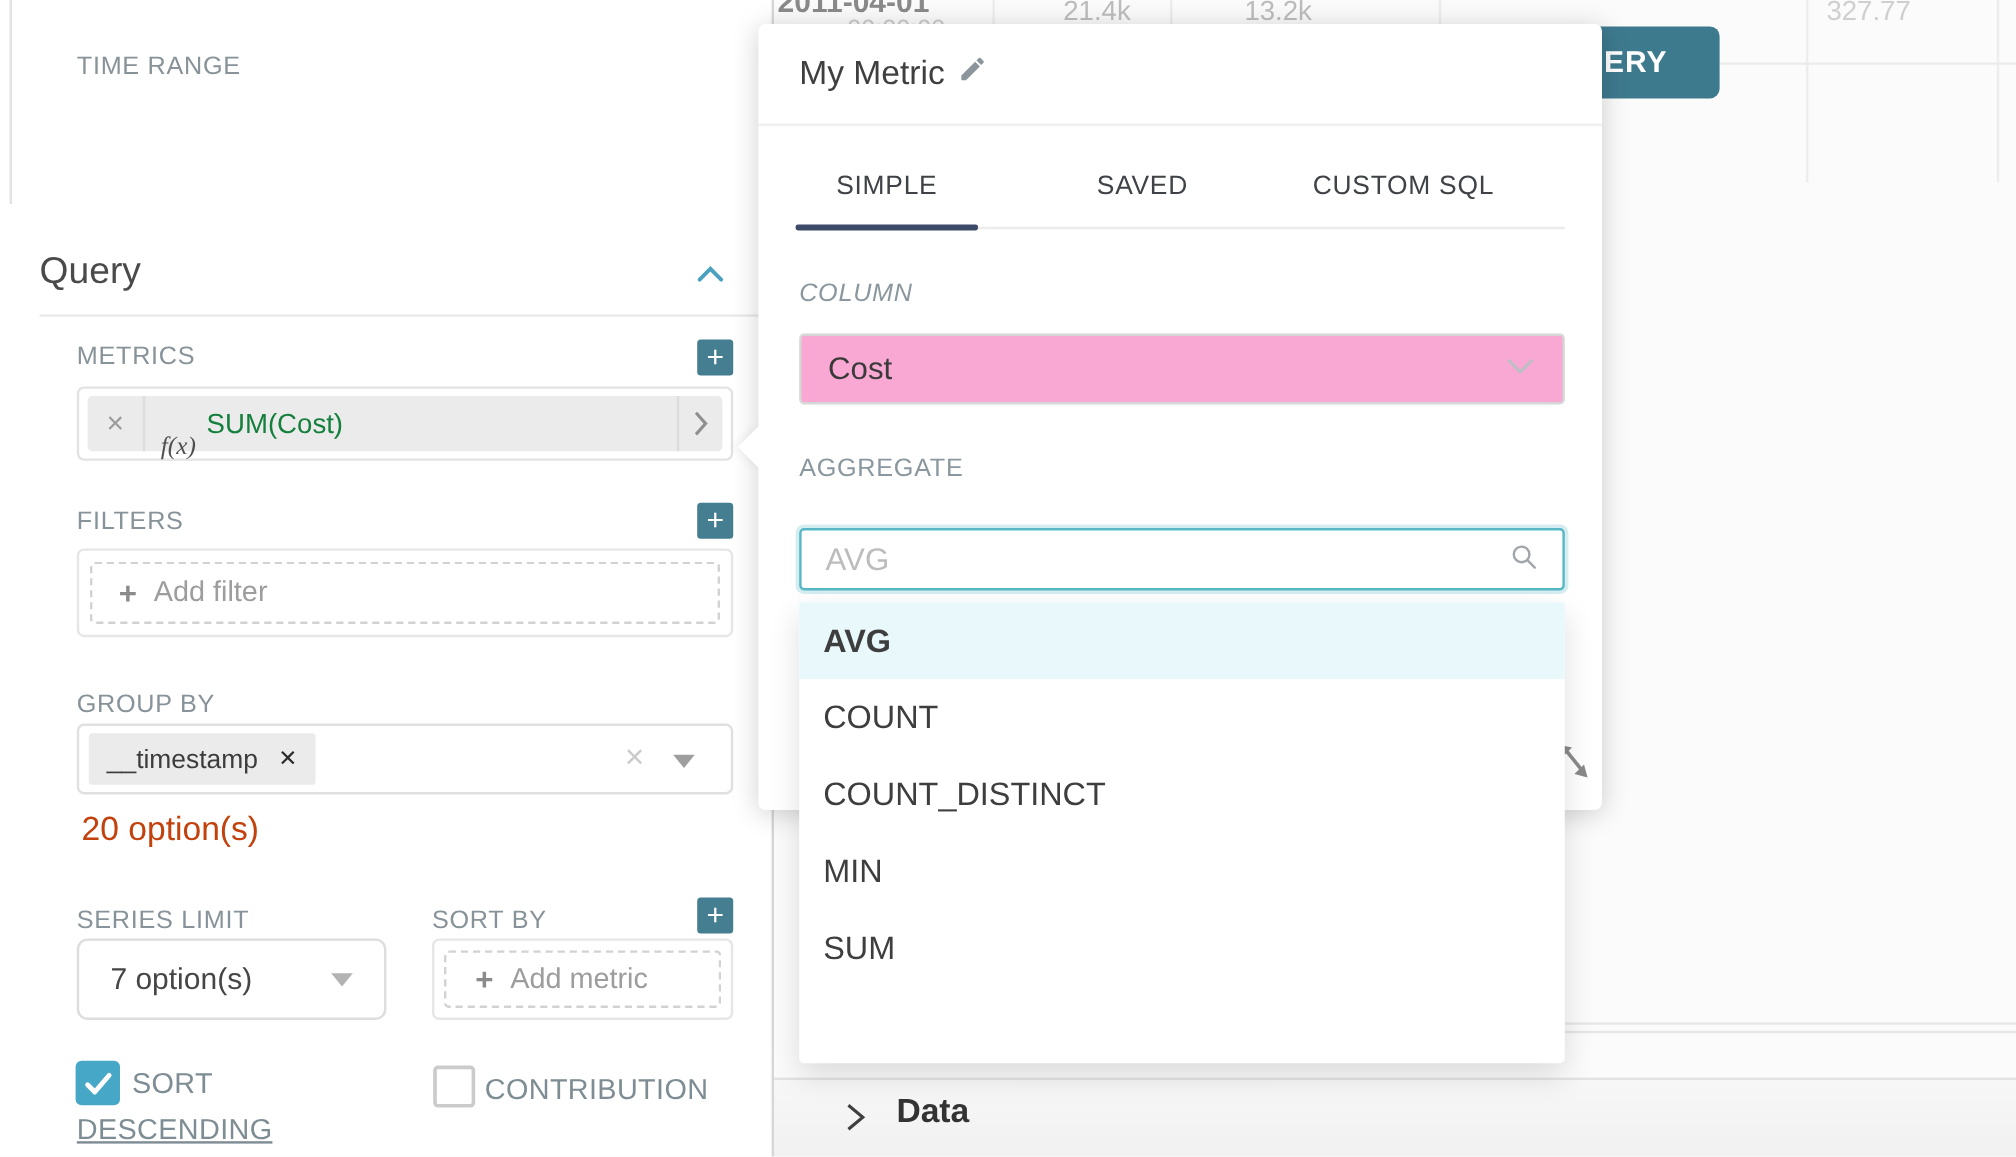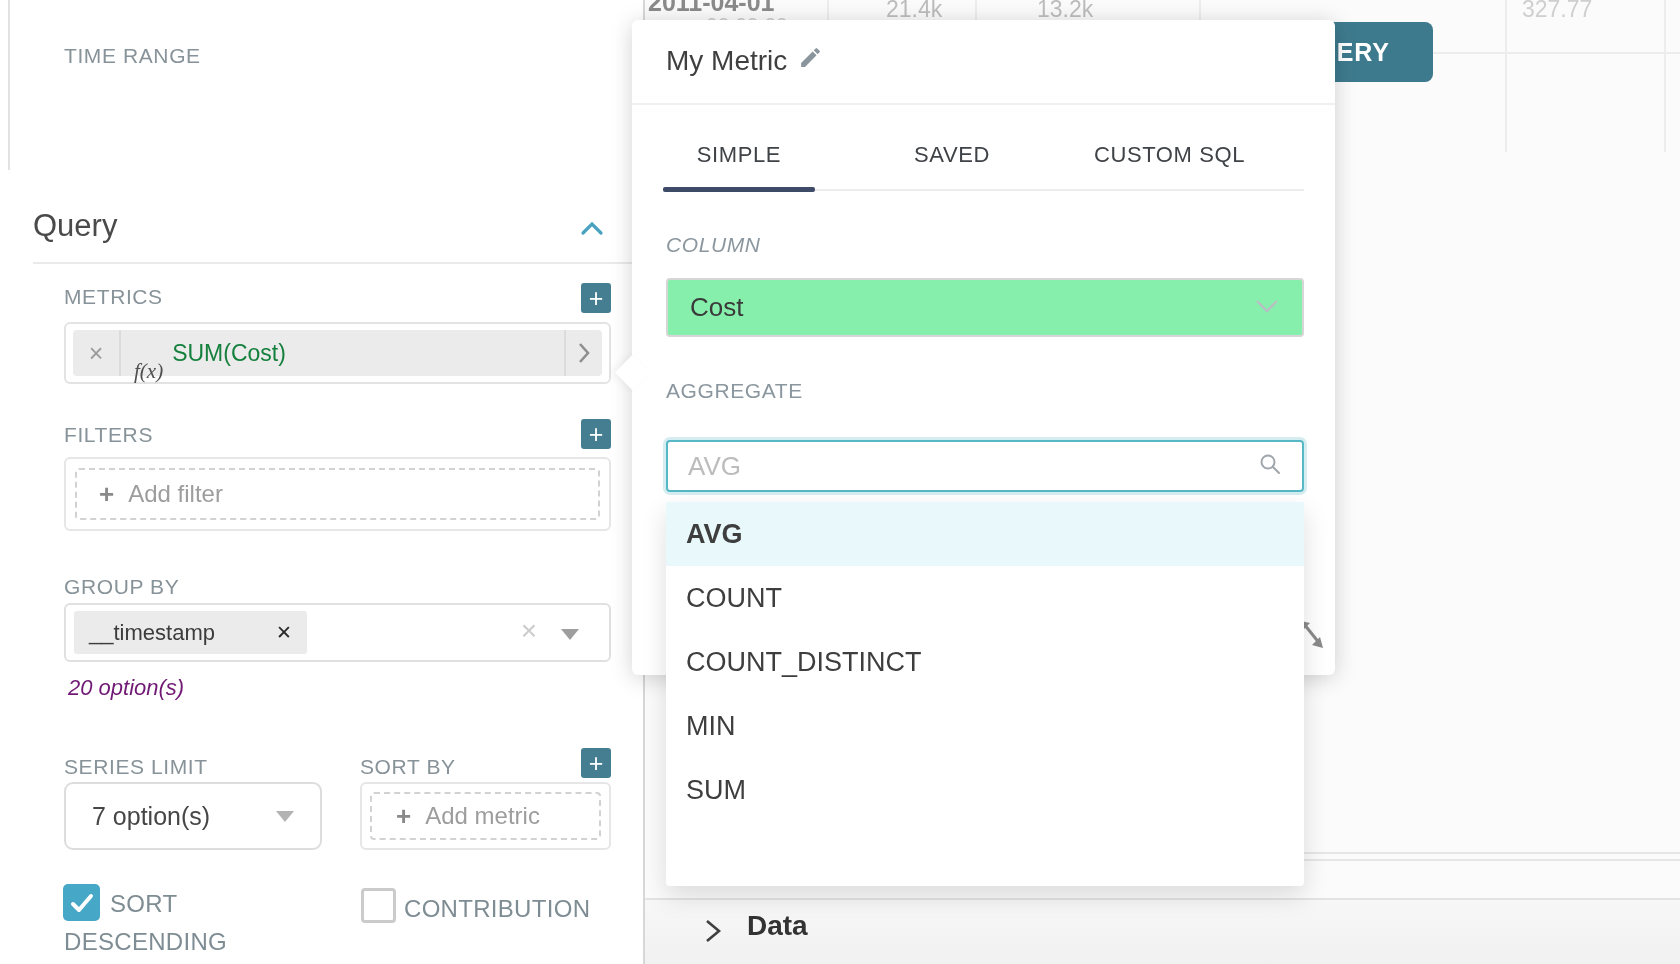--- a/index.html
+++ b/index.html
@@ -27,28 +27,28 @@
     font-size:21px;color:#4f4f4f;margin-top:36px;}
   .pill-name{margin-left:9px;font-size:23px;color:#15803d;}
   .pill-caret{width:36px;display:flex;align-items:center;justify-content:center;}
   .dashed-box{position:absolute;background:#fff;border:2px solid #e6e6e6;border-radius:6px;padding:9px;}
   .dashed-inner{width:100%;height:100%;border:2px dashed #d2d2d2;border-radius:4px;display:flex;
     align-items:center;padding-left:22px;}
   .dash-plus{font-size:26px;color:#8a8a8a;font-weight:700;}
   .dash-text{margin-left:14px;font-size:24px;color:#9d9d9d;}
   .gb-select{position:absolute;left:64px;top:603px;width:547px;height:59px;border:2px solid #e0e0e0;
     border-radius:6px;background:#fff;display:flex;align-items:center;padding-left:8px;}
-  .gb-tag{height:43px;background:#ebebeb;border-radius:3px;display:flex;align-items:center;padding:0 15px;gap:44px;}
+  .gb-tag{height:43px;background:#ebebeb;border-radius:3px;display:flex;align-items:center;padding:0 15px;}
   .gb-tag-text{font-size:22px;color:#3c3c3c;}
   .gb-tag-x{margin-left:17px;font-size:19px;font-weight:700;color:#2b2b2b;}
   .gb-clear{position:absolute;right:72px;top:10px;font-size:28px;color:#cbcbcb;}
   .caret-down{width:0;height:0;border-left:9px solid transparent;border-right:9px solid transparent;
     border-top:11px solid #9e9e9e;}
   .gb-caret{position:absolute;right:30px;top:24px;}
-  .hint{position:absolute;left:68px;top:675px;font-size:22px;color:#701a75;font-style:italic;}
+  .hint{position:absolute;left:68px;top:675px;font-size:28px;color:#c2410c;}
   .sl-select{position:absolute;left:64px;top:782px;width:258px;height:68px;border:2px solid #ddd;
     border-radius:9px;background:#fff;display:flex;align-items:center;padding:0 26px;justify-content:space-between;}
   .sl-text{font-size:25px;color:#464646;}
   .checkbox{position:absolute;border-radius:5px;}
   .cb-on{background:#47a7c6;width:37px;height:37px;display:flex;align-items:center;justify-content:center;}
   .cb-off{background:#fff;border:3px solid #cbcbcb;width:35px;height:35px;border-radius:4px;}
   .cb-label{position:absolute;font-size:24px;color:#7e8c93;letter-spacing:.3px;}
 
   
   .bg-vline{position:absolute;width:2px;background:#ededed;}
@@ -67,21 +67,21 @@
   .pop-arrow{position:absolute;left:-12px;top:340px;width:25px;height:25px;background:#fff;
     transform:rotate(45deg);box-shadow:-3px 3px 7px rgba(0,0,0,.05);}
   .pop-title{position:absolute;left:34px;top:25px;display:flex;align-items:center;gap:11px;
     font-size:28px;color:#3f3f3f;}
   .pop-head-div{position:absolute;left:0;top:83px;width:100%;height:2px;background:#f0f0f0;}
   .tab{position:absolute;top:122px;text-align:center;font-size:22px;color:#3f4246;letter-spacing:.6px;}
   .tabbar{position:absolute;left:31px;top:169px;width:641px;height:2px;background:#ececec;}
   .tab-active-bar{position:absolute;left:31px;top:167px;width:152px;height:5px;background:#3e4b68;border-radius:2px;}
   .pop-label{position:absolute;left:34px;font-size:21px;letter-spacing:.6px;color:#8b979e;font-weight:500;}
   .cost-select{position:absolute;left:34px;top:258px;width:638px;height:59px;border:2px solid #d6d6d6;
-    border-radius:4px;background:#86efac;display:flex;align-items:center;padding:15px 22px;justify-content:space-between;}
+    border-radius:4px;background:#f9a8d4;display:flex;align-items:center;padding:15px 22px;justify-content:space-between;}
   .cost-text{font-size:26px;color:#3a3a3a;}
   .agg-input{position:absolute;left:34px;top:420px;width:638px;height:52px;border:2px solid #56b7c5;
     border-radius:4px;background:#fff;box-shadow:0 0 0 3px rgba(86,183,197,.25);display:flex;
     align-items:center;padding:0 20px;justify-content:space-between;}
   .agg-ph{font-size:26px;color:#bcbcbc;}
   .resize-handle{position:absolute;left:666px;top:600px;}
 
   
   .dropdown{position:absolute;left:666px;top:502px;width:638px;height:384px;background:#fff;
     border-radius:0 0 4px 4px;box-shadow:0 10px 26px rgba(0,0,0,.13);z-index:20;}
@@ -185,21 +185,21 @@
         <span class="dash-text">Add metric</span>
       </div>
     </div>
 
     <div class="checkbox cb-on" style="left:63px;top:884px;">
       <svg width="26" height="26" viewBox="0 0 26 26">
         <polyline points="4,14 10,20 22,6" fill="none" stroke="#fff" stroke-width="4" stroke-linecap="round" stroke-linejoin="round"></polyline>
       </svg>
     </div>
     <div class="cb-label" style="left:110px;top:890px;">SORT</div>
-    <div class="cb-label" style="left:64px;top:928px;">DESCENDING</div>
+    <div class="cb-label" style="left:64px;top:928px;text-decoration:underline;">DESCENDING</div>
 
     <div class="checkbox cb-off" style="left:361px;top:888px;"></div>
     <div class="cb-label" style="left:404px;top:895px;">CONTRIBUTION</div>
   </div>
 
   <div class="popover">
     <div class="pop-arrow"></div>
 
     <div class="pop-title">
       <span>My Metric</span>

